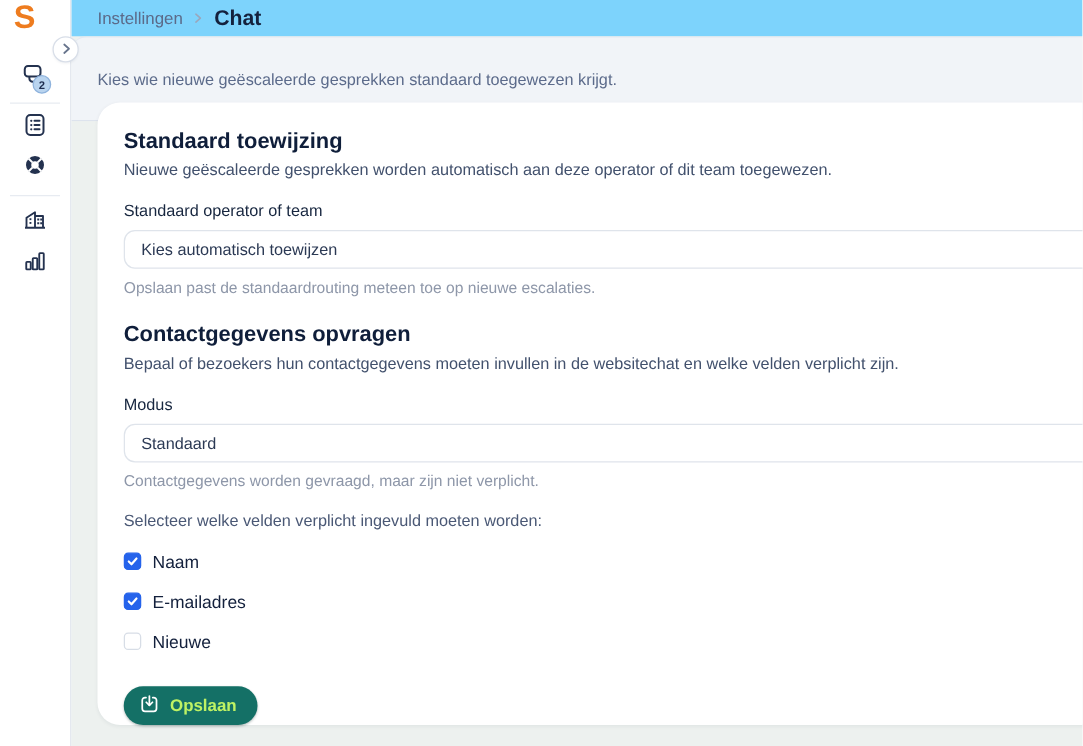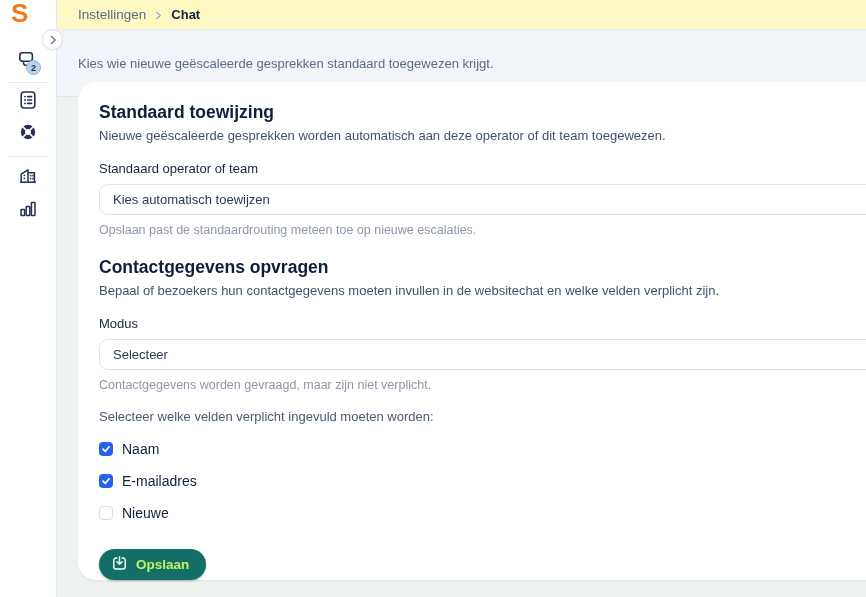--- a/index.html
+++ b/index.html
@@ -33,24 +33,24 @@
   .collapse-btn {
     position:absolute; left:42px; top:29px; width:21px; height:21px;
     border-radius:50%; background:#fff; border:1px solid #d8dee8; z-index:5;
     display:flex; align-items:center; justify-content:center; cursor:pointer;
     box-shadow:0 1px 2px rgba(25,40,70,.06);
   }
 
   
   .header {
     position:absolute; left:57px; top:0; right:0; height:29px;
-    background:#fef9c3; display:flex; align-items:center; gap:8px; padding-left:21px;
+    background:#7dd3fc; display:flex; align-items:center; gap:8px; padding-left:21px;
   }
   .crumb-parent { font-size:13.5px; color:#5b6a89; cursor:pointer; }
-  .crumb-current { font-size:13px; font-weight:700; color:#14213d; }
+  .crumb-current { font-size:17px; font-weight:700; color:#14213d; }
 
   
   .banner {
     position:absolute; left:57px; top:29px; right:0; height:68px;
     background:#f1f4f8; border-top:1px solid #e4e9f1; border-bottom:1px solid #dde3ed;
     border-top-left-radius:12px;
     display:flex; align-items:center; padding-left:21px;
     font-size:13px; color:#5c6b8b;
   }
 
@@ -203,21 +203,21 @@
   <div class="select-box">
     <span>Kies automatisch toewijzen</span>
   </div>
   <div class="helper">Opslaan past de standaardrouting meteen toe op nieuwe escalaties.</div>
 
   <h2 class="section-title second">Contactgegevens opvragen</h2>
   <p class="section-desc">Bepaal of bezoekers hun contactgegevens moeten invullen in de websitechat en welke velden verplicht zijn.</p>
 
   <div class="field-label">Modus</div>
   <div class="select-box">
-    <span>Selecteer</span>
+    <span>Standaard</span>
   </div>
   <div class="helper">Contactgegevens worden gevraagd, maar zijn niet verplicht.</div>
 
   <div class="prompt">Selecteer welke velden verplicht ingevuld moeten worden:</div>
 
   <div class="cb-row" data-checked="true">
     <span class="cb-box">
       <svg class="cb-tick" width="10" height="10" viewBox="0 0 10 10">
           <path d="M2 5.2 L4.2 7.4 L8.2 2.8" stroke="#fff" stroke-width="1.7" fill="none" stroke-linecap="round" stroke-linejoin="round"></path>
         </svg>

